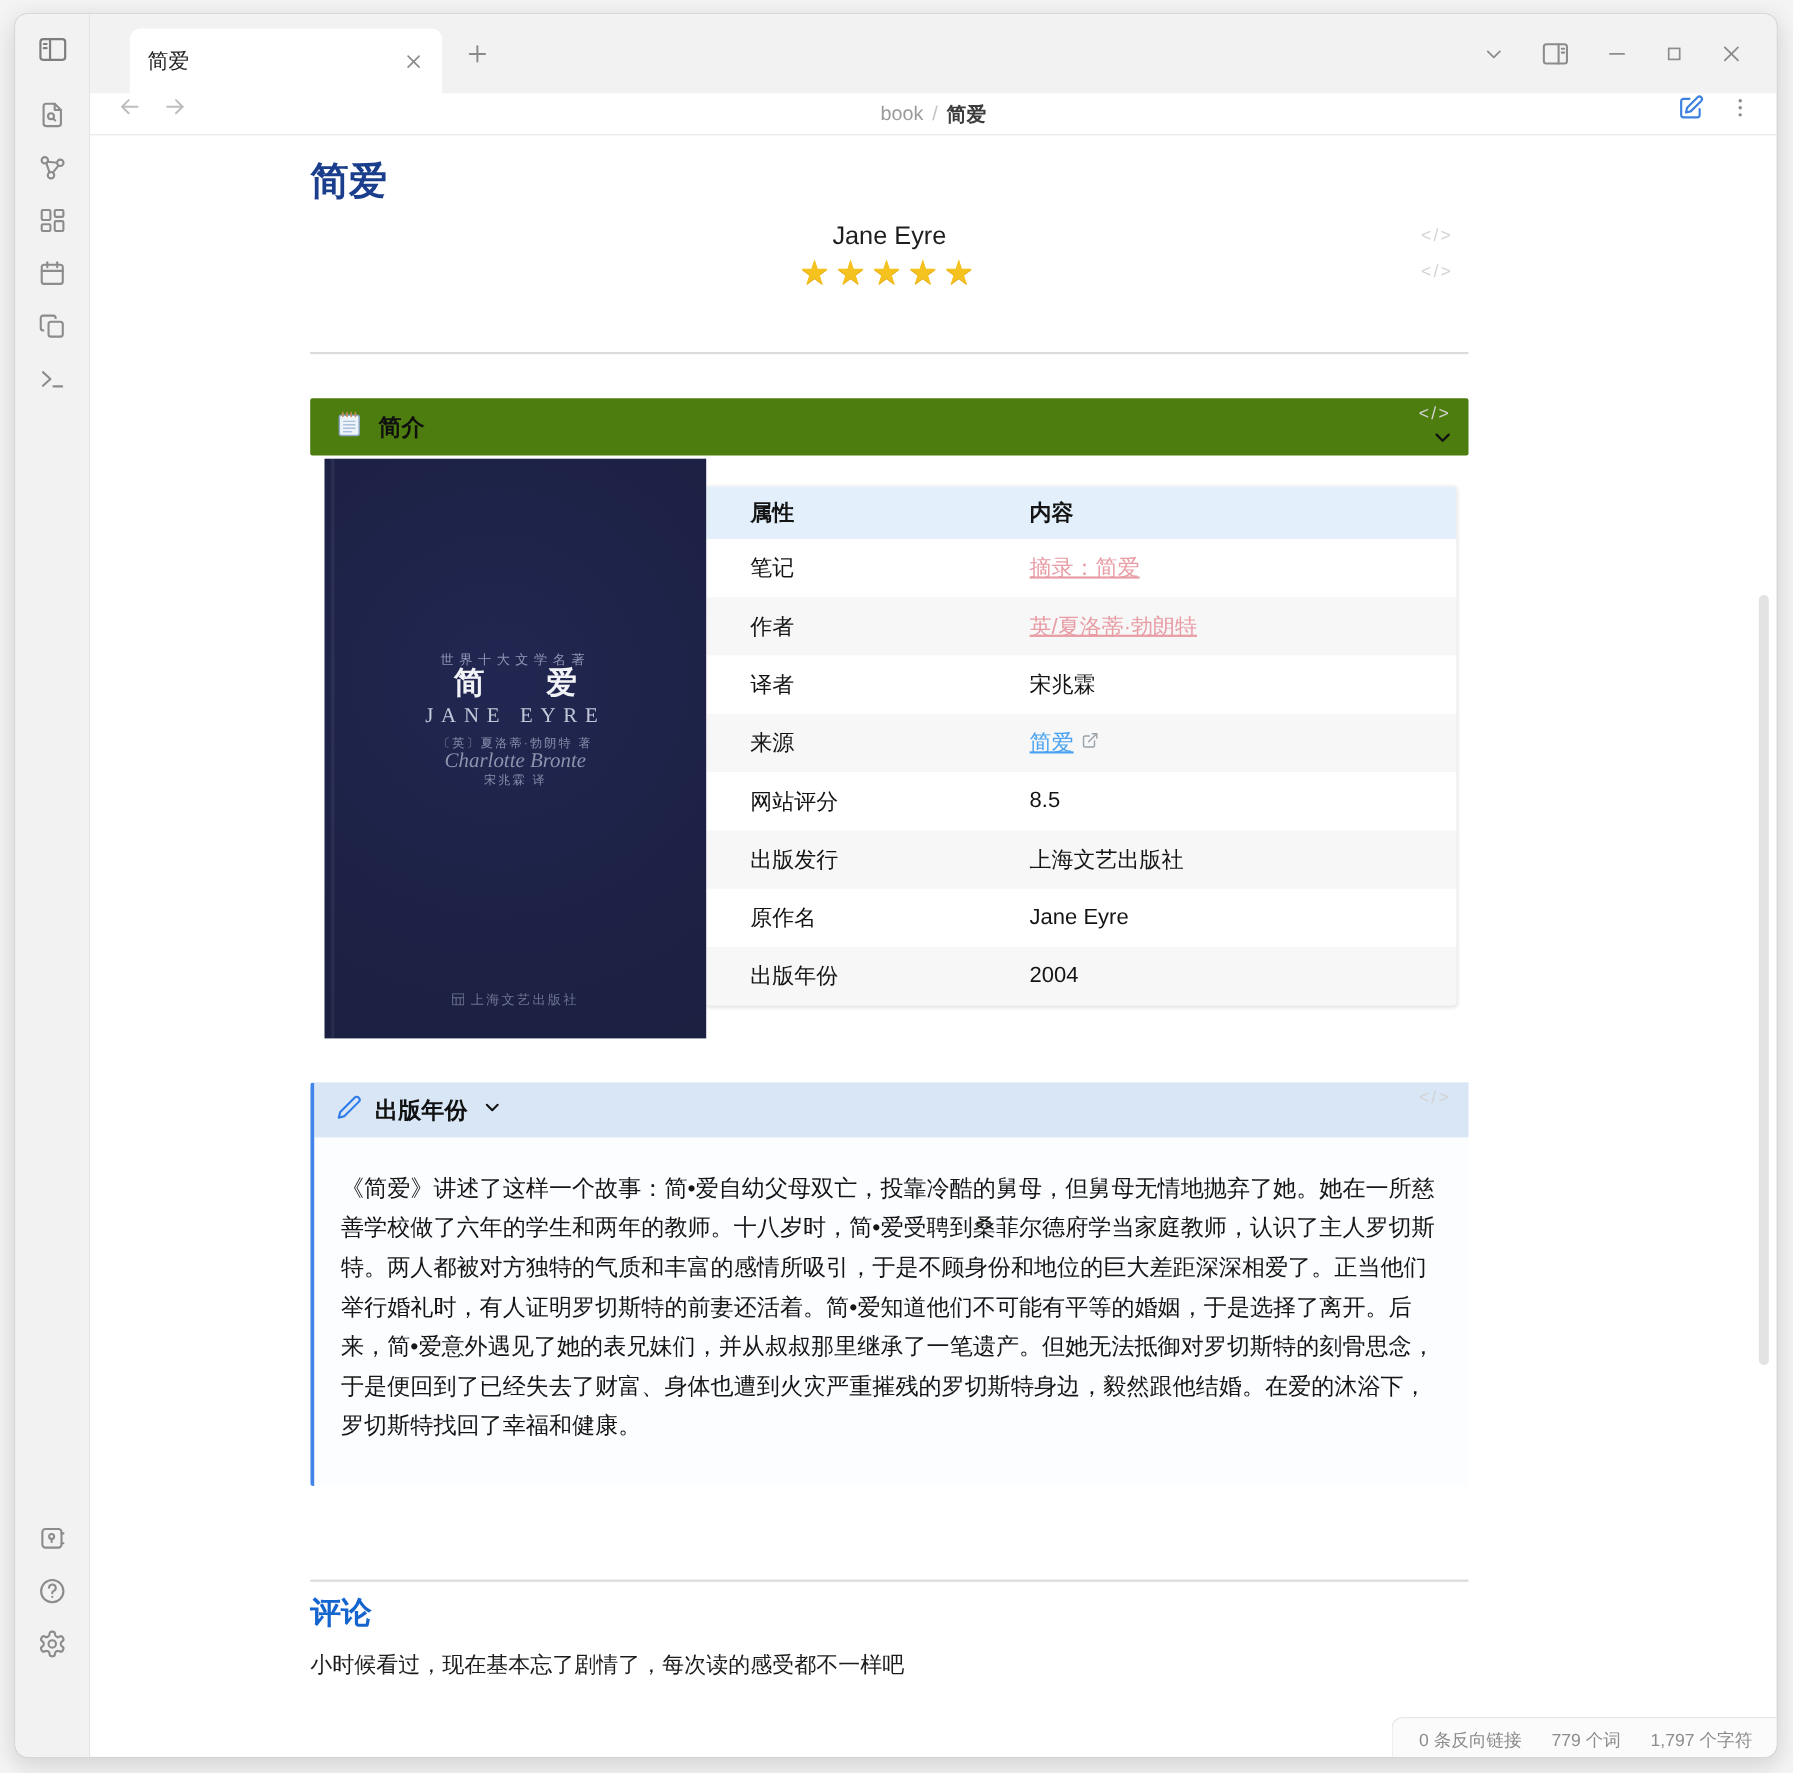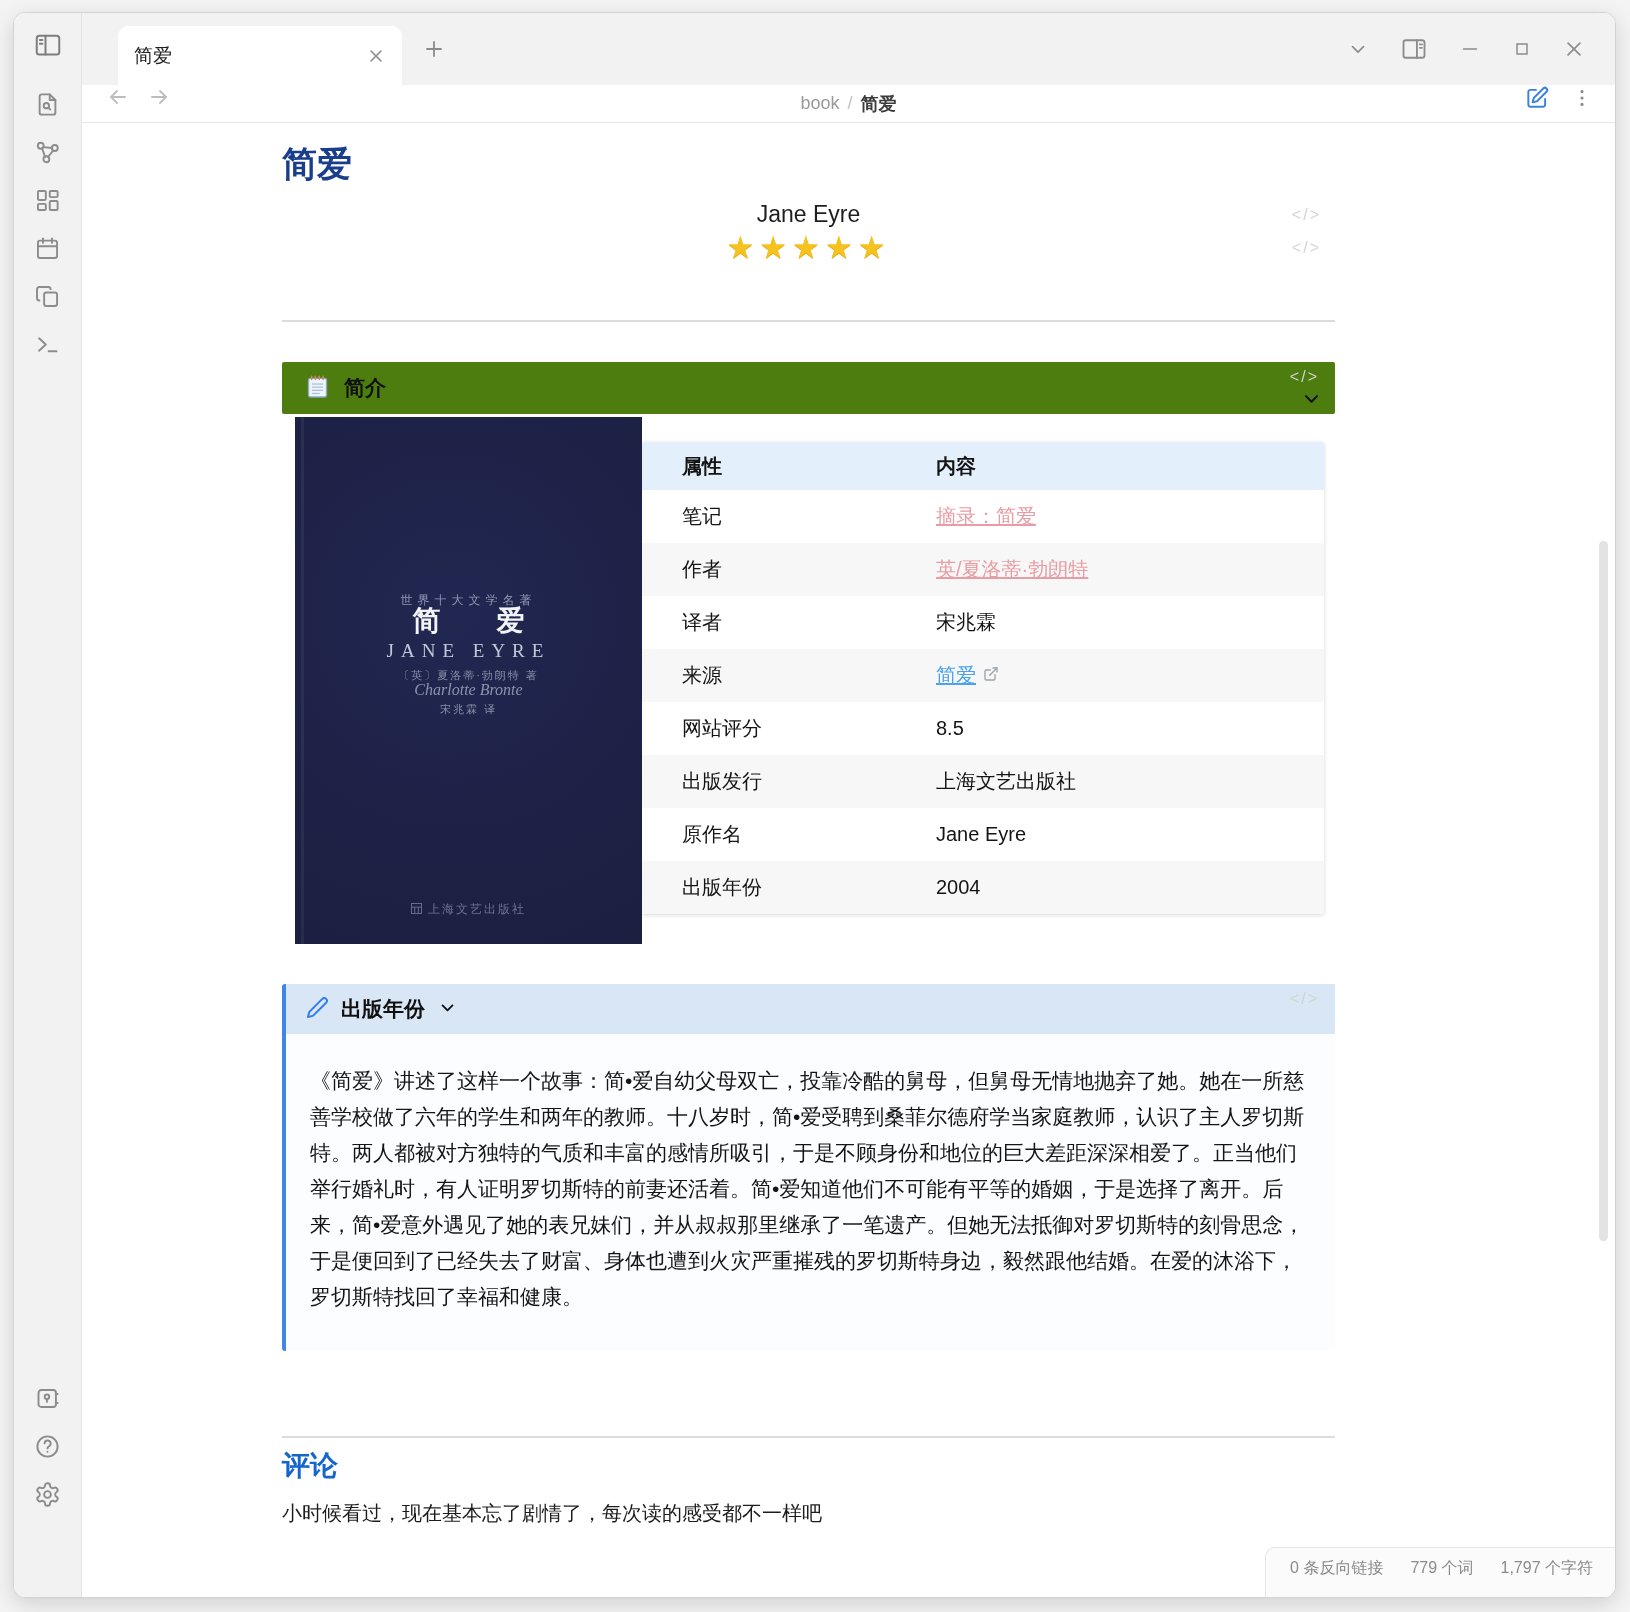--- a/index.html
+++ b/index.html
@@ -55,21 +55,21 @@
   .media-row { display:flex; margin-top:3px; }
   .cover { margin-left:13px; width:347px; height:527px; flex-shrink:0; position:relative;
            background:radial-gradient(circle at 45% 38%, #222752 0%, #1d2145 60%, #1b1f40 100%); }
   .cover::before { content:""; position:absolute; left:6px; top:0; bottom:0; width:3px; background:rgba(255,255,255,.06); }
   .cover div { position:absolute; width:100%; text-align:center; }
   .cv-series { top:175px; font-size:12px; letter-spacing:5px; color:#8f96b4; }
   .cv-title { top:185px; font-size:28px; letter-spacing:14px; color:#f2f3f7;
               font-family:"Liberation Serif", serif; font-weight:700; text-indent:14px; }
   .cv-en { top:223px; font-size:19px; letter-spacing:7px; color:#c3c8d9; font-family:"Liberation Serif", serif; }
   .cv-author { top:251px; font-size:11px; letter-spacing:2px; color:#878ea9; }
-  .cv-author-en { top:264px; font-size:16px; color:#8d93ad; font-style:italic; font-family:"Liberation Serif", serif; }
+  .cv-author-en { top:264px; font-size:19px; color:#8d93ad; font-style:italic; font-family:"Liberation Serif", serif; }
   .cv-trans { top:285px; font-size:11px; letter-spacing:2px; color:#878ea9; }
   .cv-pub { top:484px; font-size:12px; letter-spacing:2px; color:#6d7390;
             display:flex; justify-content:center; align-items:center; gap:6px; }
   
   .ptable { flex:1; margin-top:25px; margin-right:11px; align-self:flex-start;
             box-shadow:0 1px 4px rgba(0,0,0,.16); border-radius:3px; overflow:hidden; font-size:20px; color:#141414; }
   .trow { display:flex; align-items:center; height:53px; background:#fff; }
   .trow.head { height:48px; background:#e3f0fb; font-weight:700; }
   .trow.alt { background:#f7f7f7; }
   .trow .c1 { width:294px; padding-left:40px; flex-shrink:0; }
@@ -84,21 +84,21 @@
              padding-left:20px; position:relative; cursor:pointer; }
   .cb-chevron { color:#111; margin-left:2px; }
   .cb-body { background:#fcfdff; padding:29px 24px 36px 24px; font-size:21px; line-height:36px; color:#151515; }
   
   .hr2 { height:2px; background:#dcdcdc; margin-top:85px; }
   .h2-title { margin-top:9px; font-size:28px; font-weight:700; color:#1565cf; }
   .comment-text { margin-top:15px; font-size:20px; color:#1b1b1b; }
   
   .statusbar { position:absolute; right:0; bottom:0; background:#fbfbfb; border:1px solid #e6e6e6;
                border-right:none; border-bottom:none; border-top-left-radius:10px;
-               padding:10px 22px 18px 24px; display:flex; gap:27px; font-size:16px; color:#8b8b8b; z-index:5; }
+               padding:10px 22px 4px 24px; display:flex; gap:27px; font-size:16px; color:#8b8b8b; z-index:5; }
   .scroll-thumb { position:absolute; right:7px; top:528px; width:9px; height:700px;
                   background:#e3e3e3; border-radius:5px; cursor:pointer; }
 </style>
 </head>
 <body>
 
 <div class="window">
 
   <div class="ribbon">
     <button class="icon-btn toggle">

